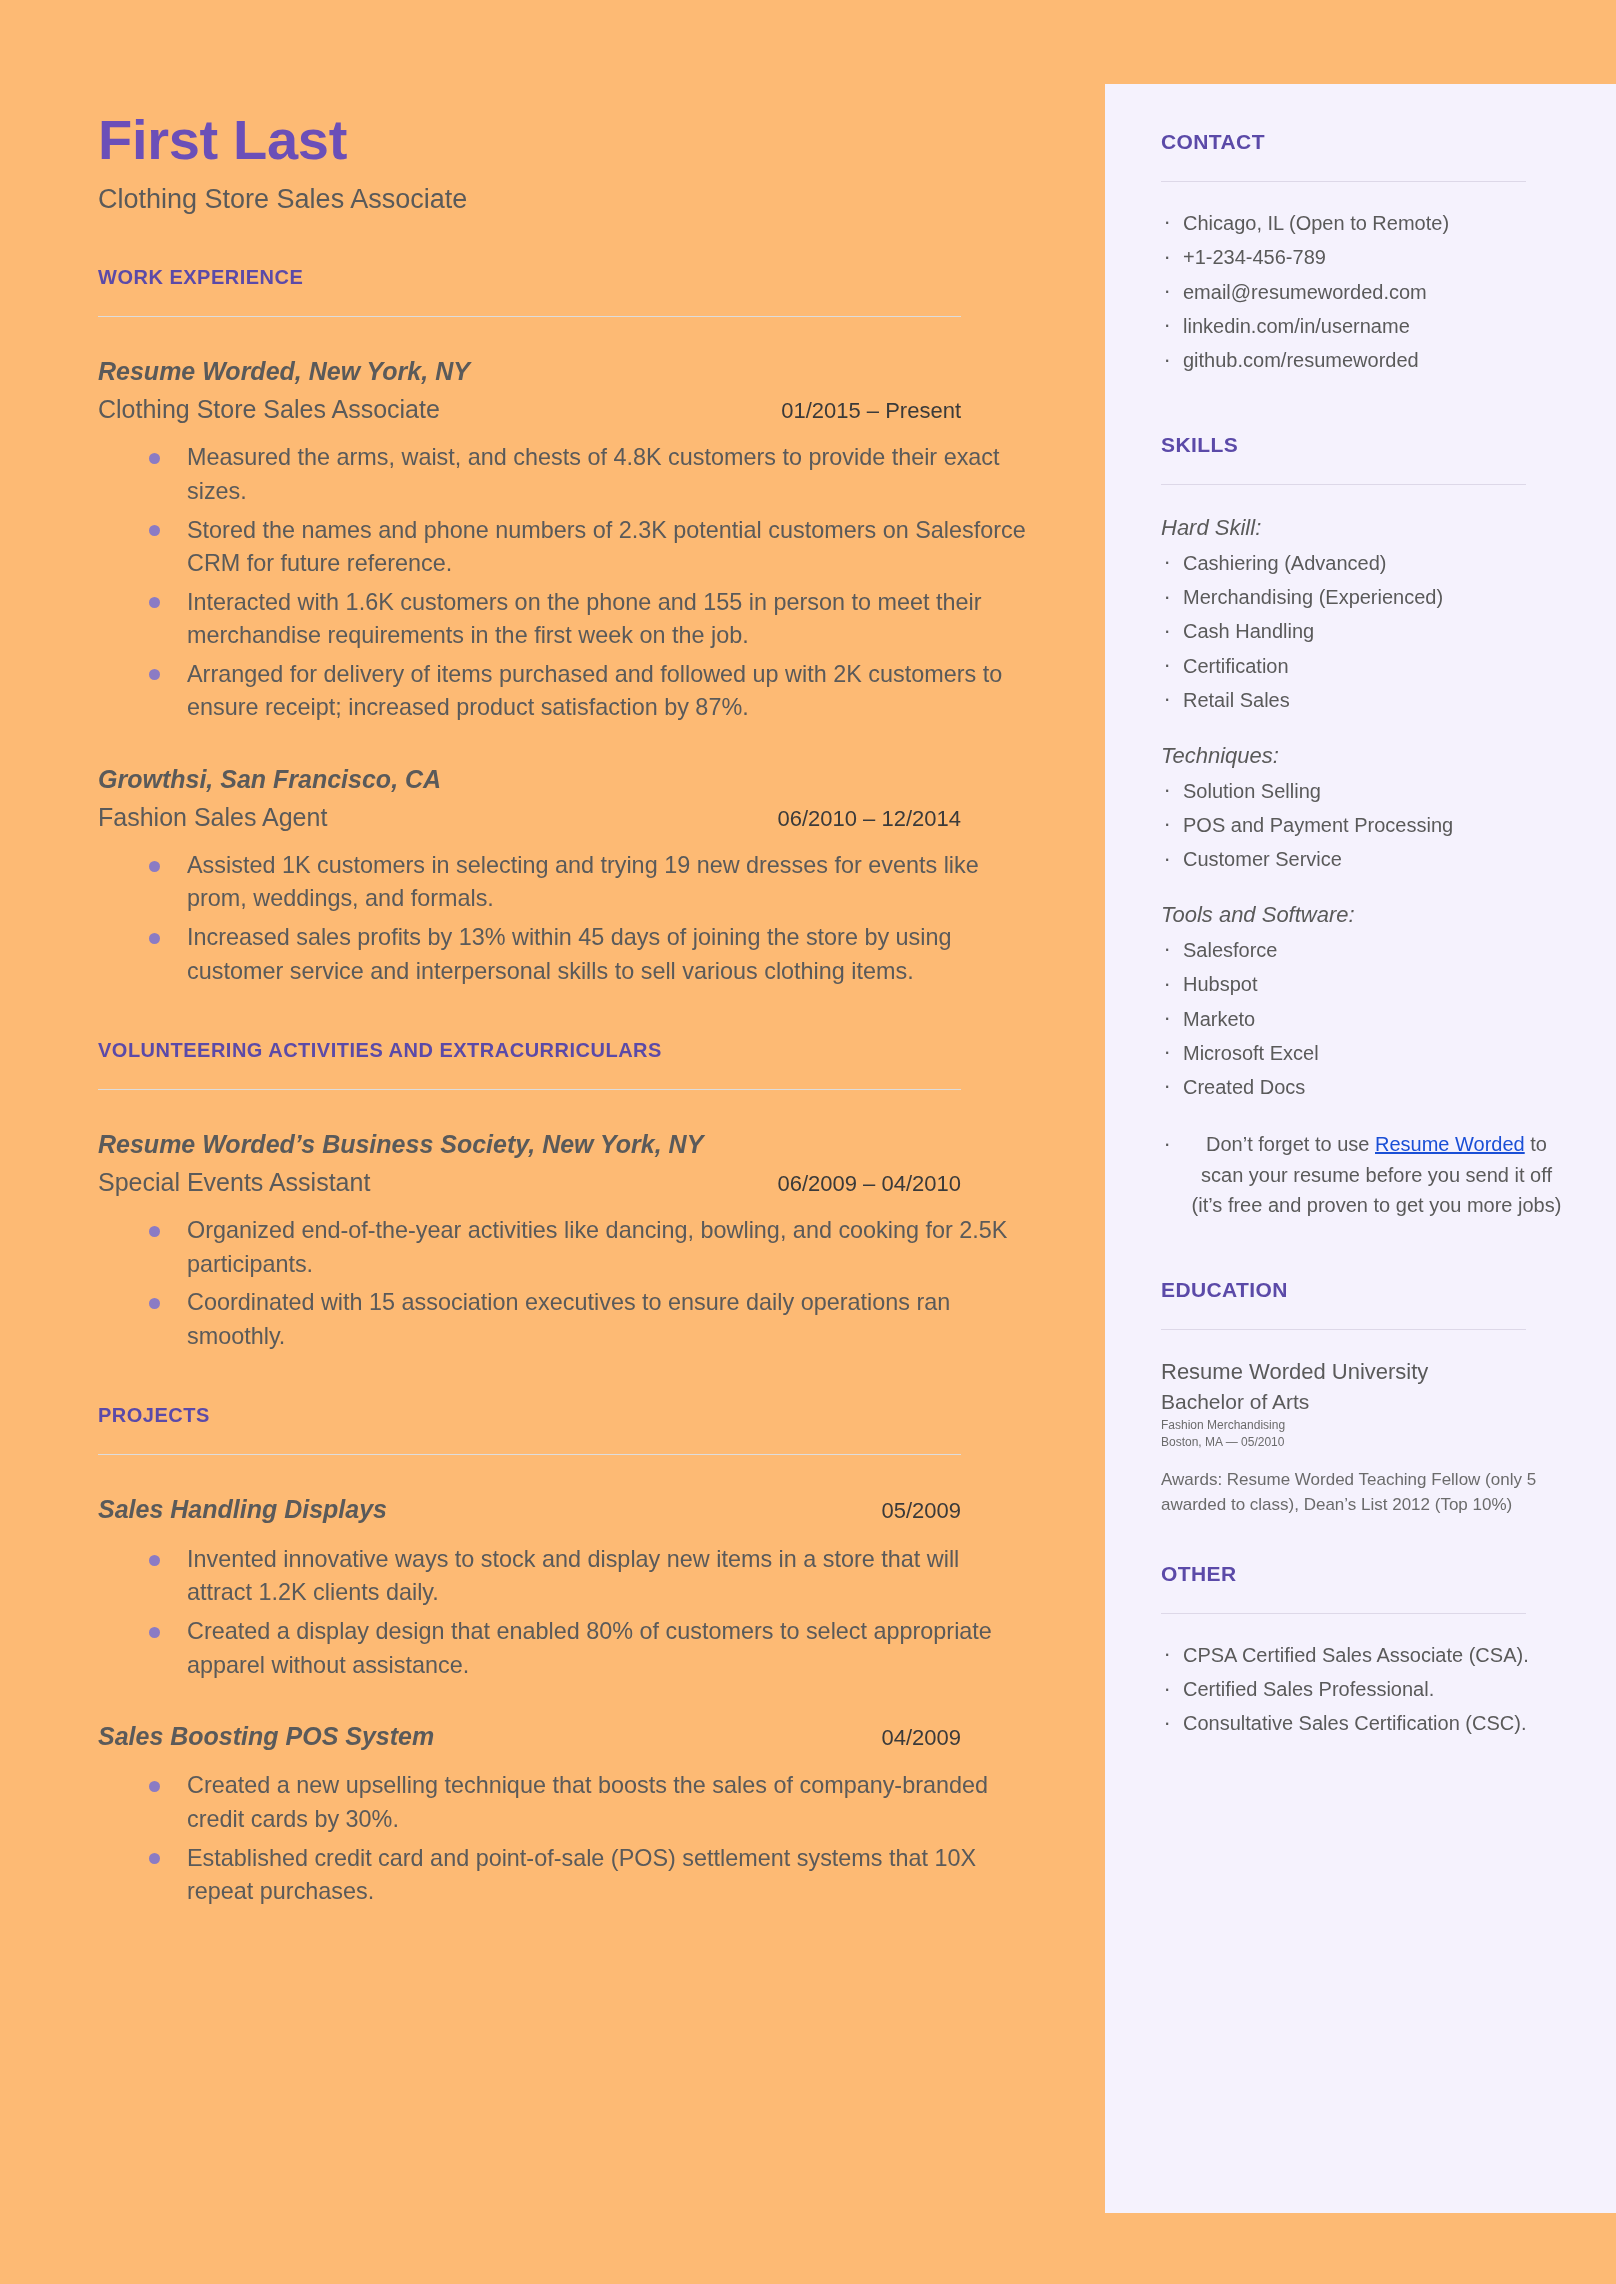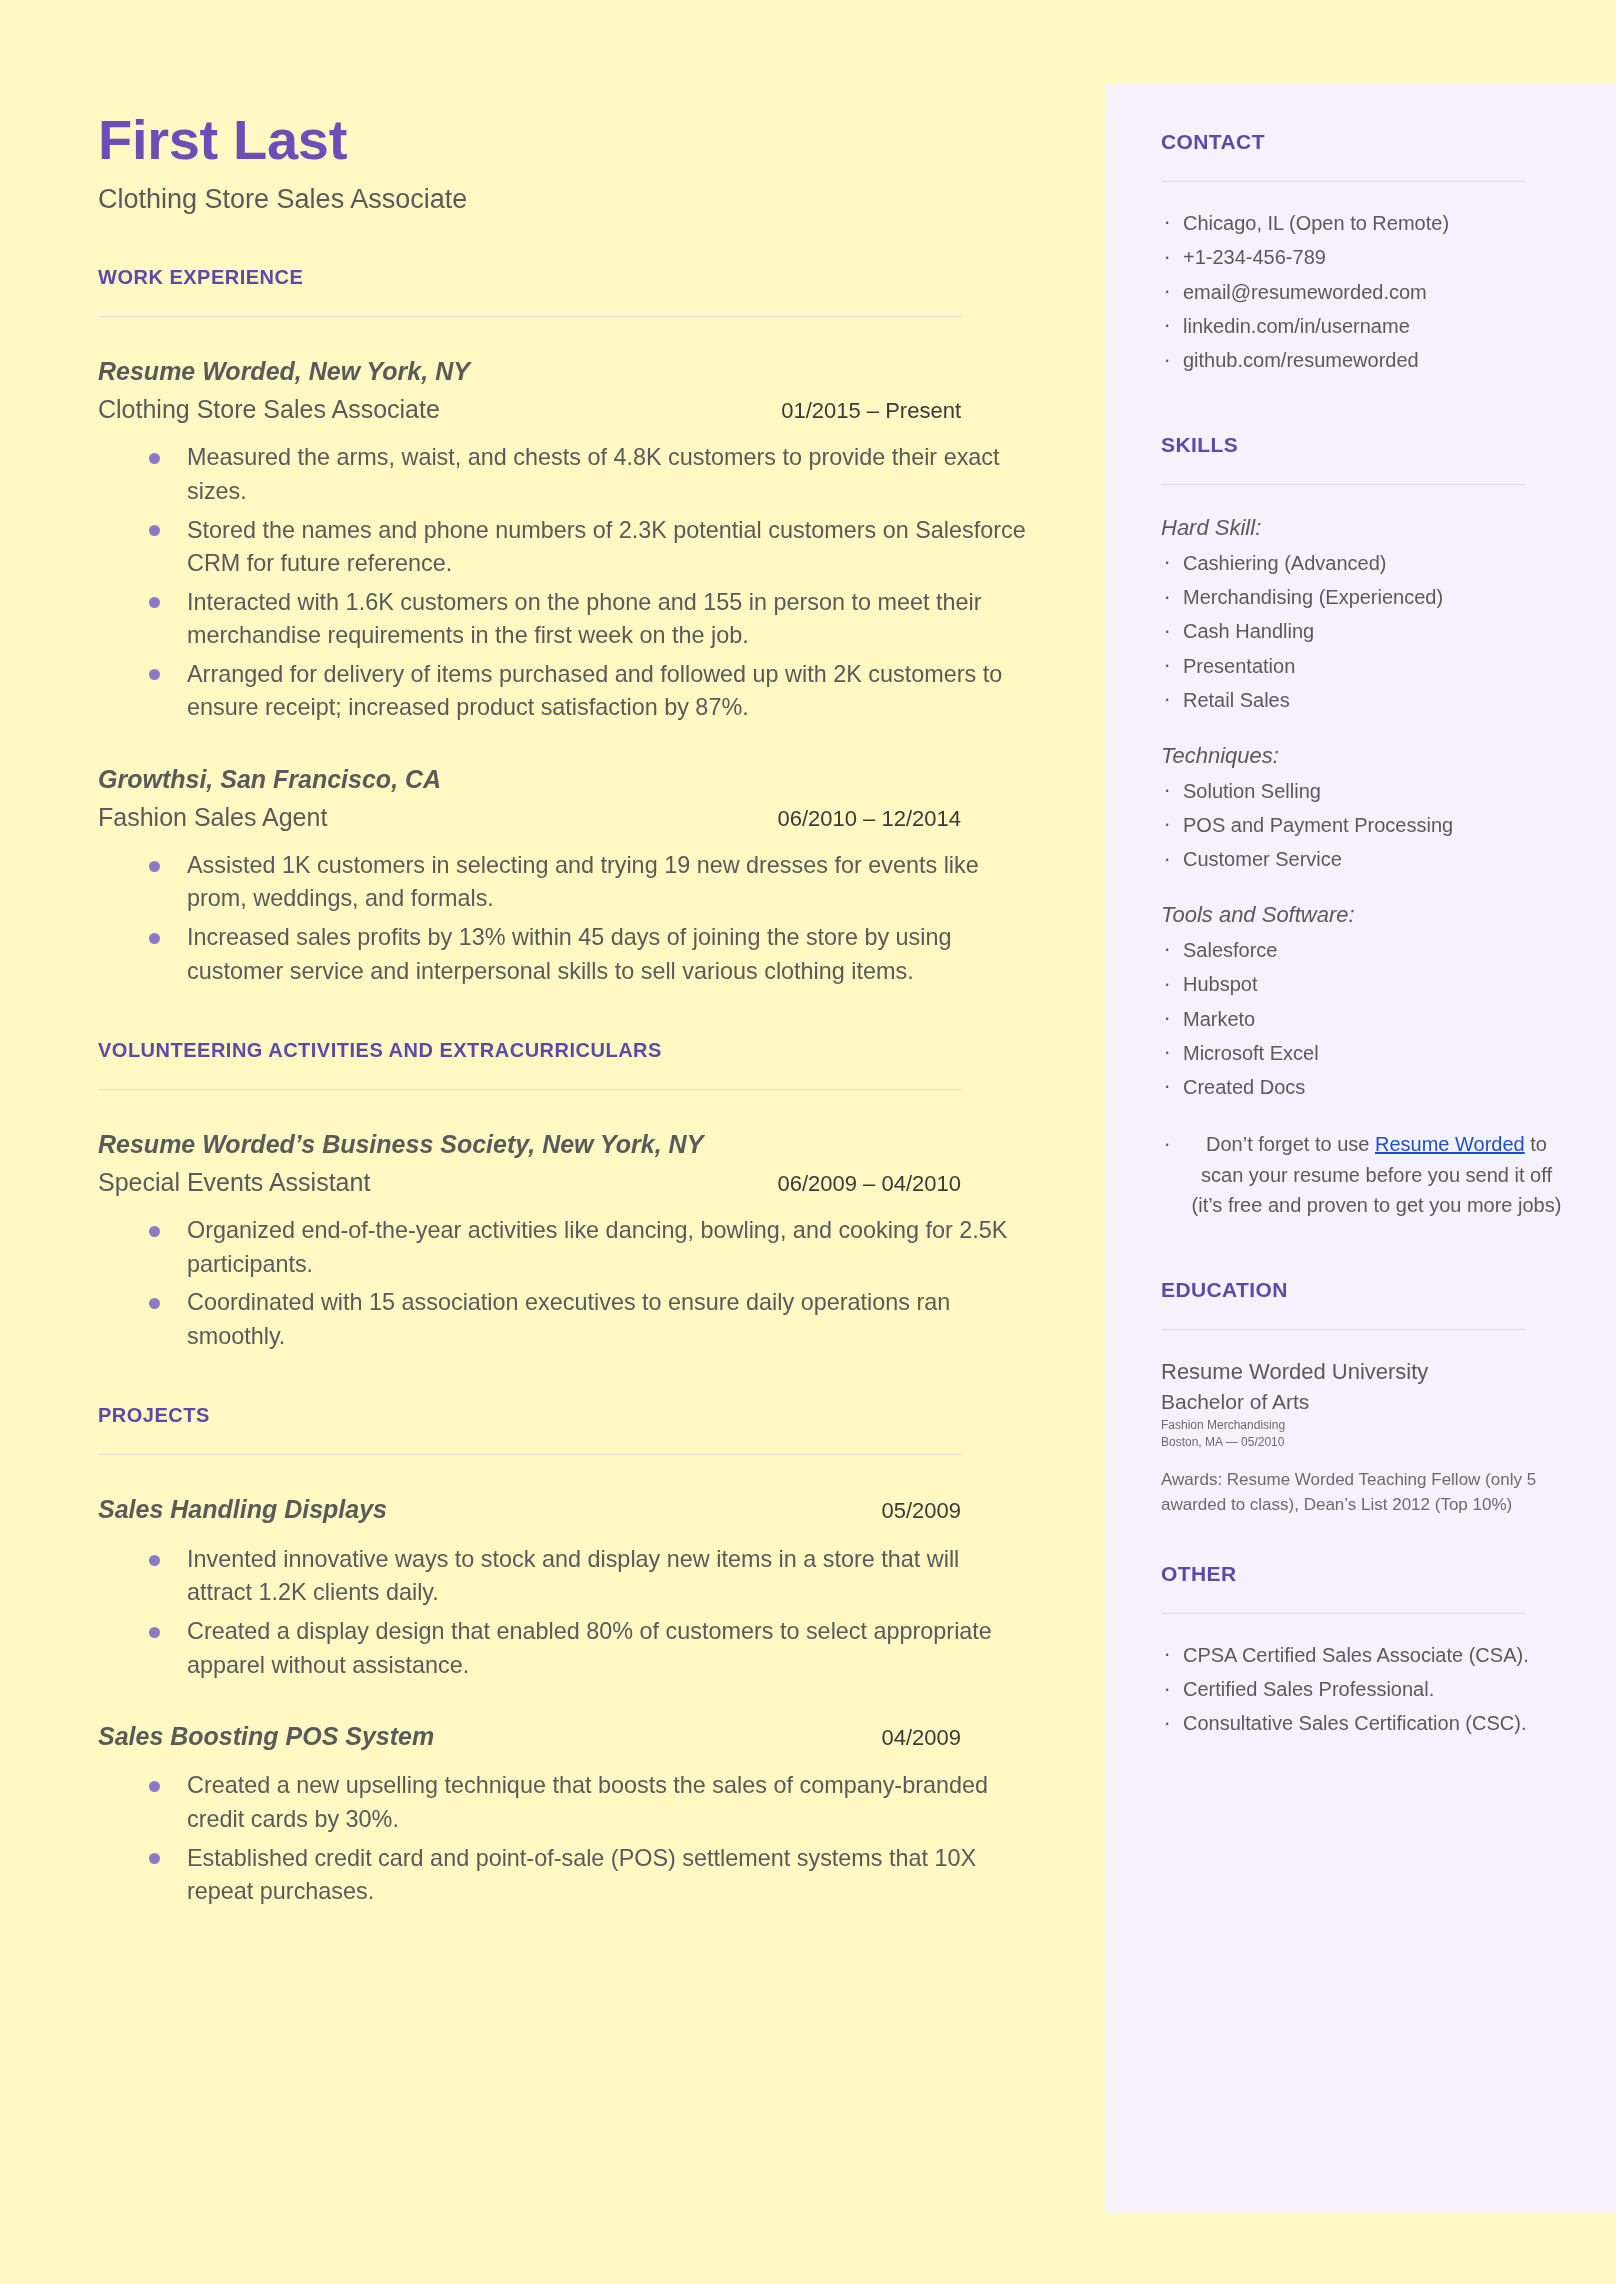--- a/index.html
+++ b/index.html
@@ -6,21 +6,21 @@
   html, body {
     width: 1617px;
     height: 2284px;
     background: #ffffff;
     font-family: "Liberation Sans", sans-serif;
   }
   .page {
     position: relative;
     width: 1617px;
     height: 2284px;
-    background: #fef9c3;
+    background: #fdba74;
     overflow: hidden;
   }
 
   
   .sidebar {
     position: absolute;
     left: 1105px;
     top: 84px;
     width: 512px;
     height: 2129px;
@@ -294,21 +294,21 @@
 
     <div class="side-section">
       <div class="side-heading">SKILLS</div>
       <div class="side-rule"></div>
 
       <div class="side-sub">Hard Skill:</div>
       <ul class="side-list">
         <li>Cashiering (Advanced)</li>
         <li>Merchandising (Experienced)</li>
         <li>Cash Handling</li>
-        <li>Presentation</li>
+        <li>Certification</li>
         <li>Retail Sales</li>
       </ul>
 
       <div class="side-sub">Techniques:</div>
       <ul class="side-list">
         <li>Solution Selling</li>
         <li>POS and Payment Processing</li>
         <li>Customer Service</li>
       </ul>
 

